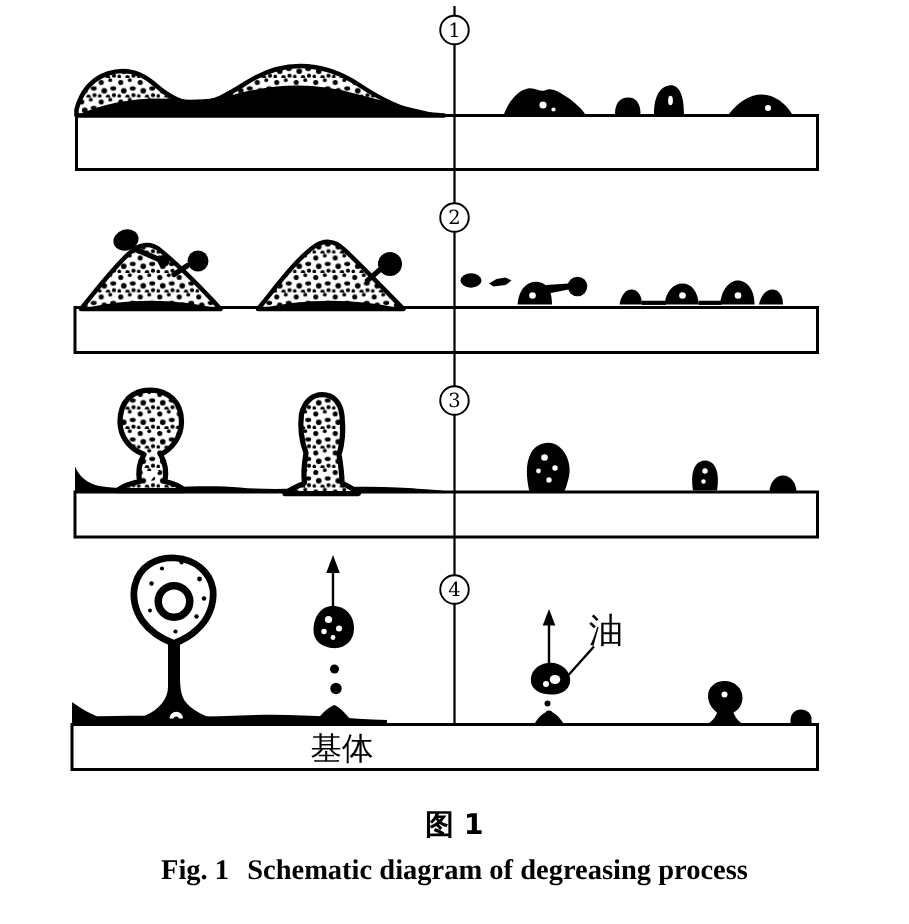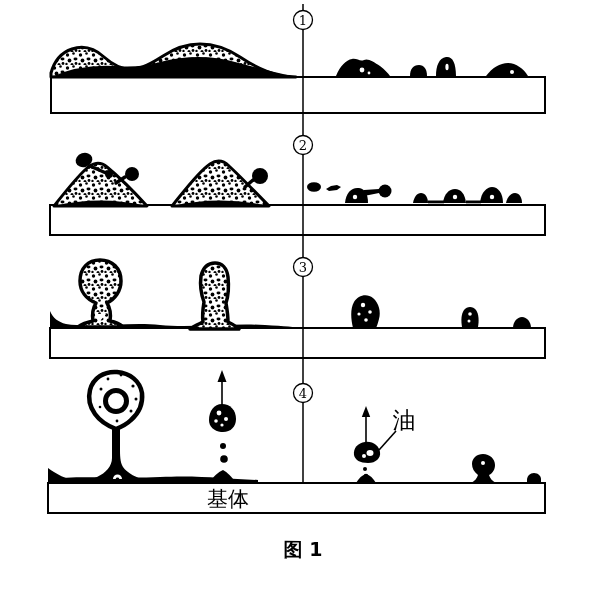--- a/index.html
+++ b/index.html
@@ -189,14 +189,18 @@
   </g>
   <g>
     <circle cx="303" cy="393" r="9.5" fill="#fff" stroke="#000" stroke-width="1.3"></circle>
     <text x="303" y="397.5" text-anchor="middle" class="marker-digit">4</text>
   </g>
 </svg>
 
   <div class="caption-zh">
     <span>图 1</span>
   </div>
+  <div class="caption-en">
+    <span>Fig. 1</span>
+    <span>Schematic diagram of degreasing process</span>
+  </div>
 
 </div>
 
 </body></html>

